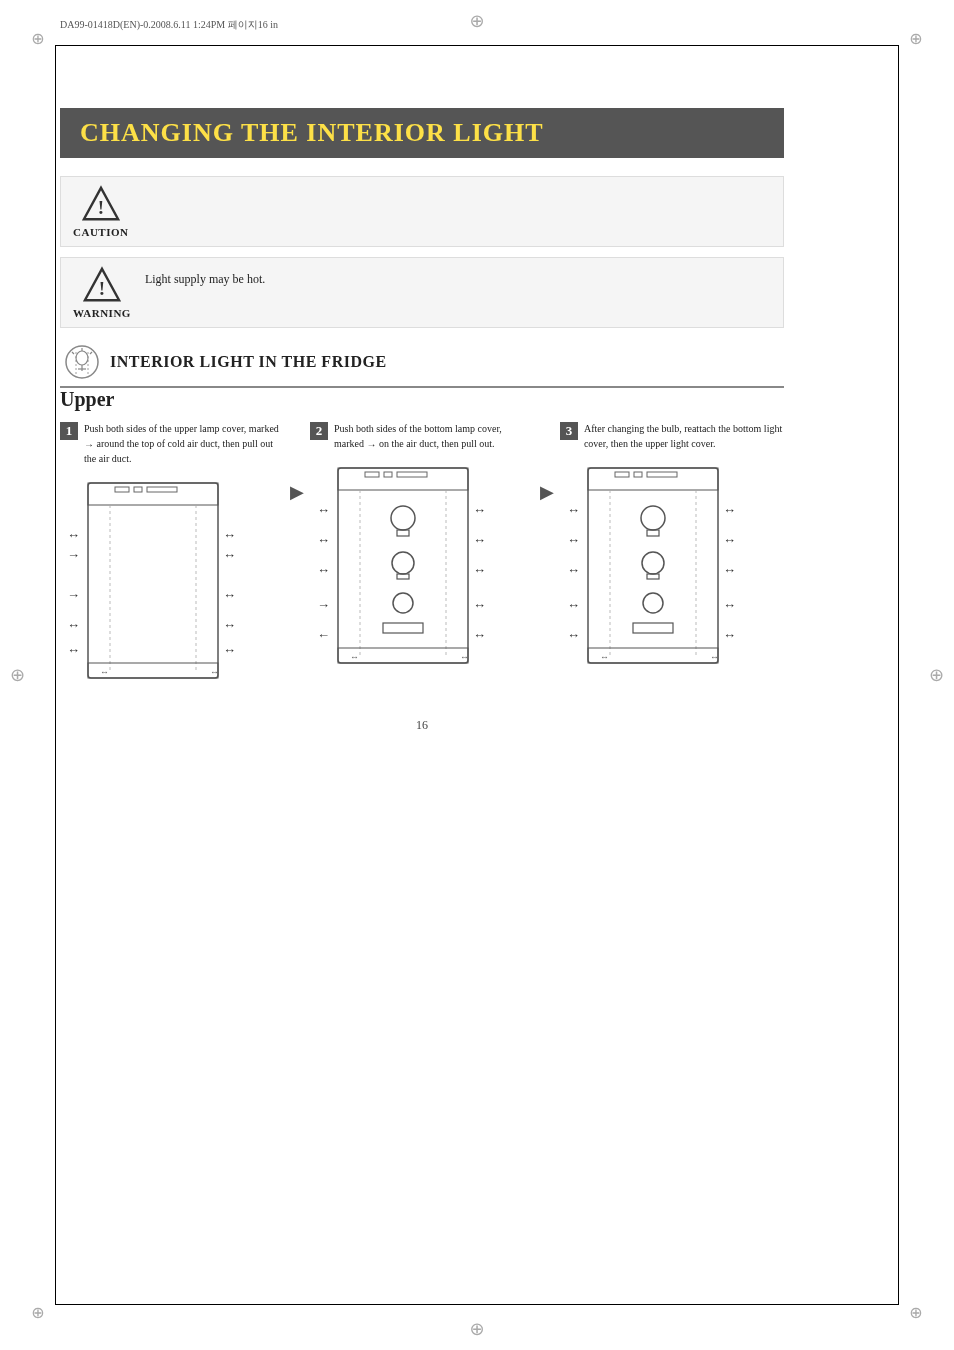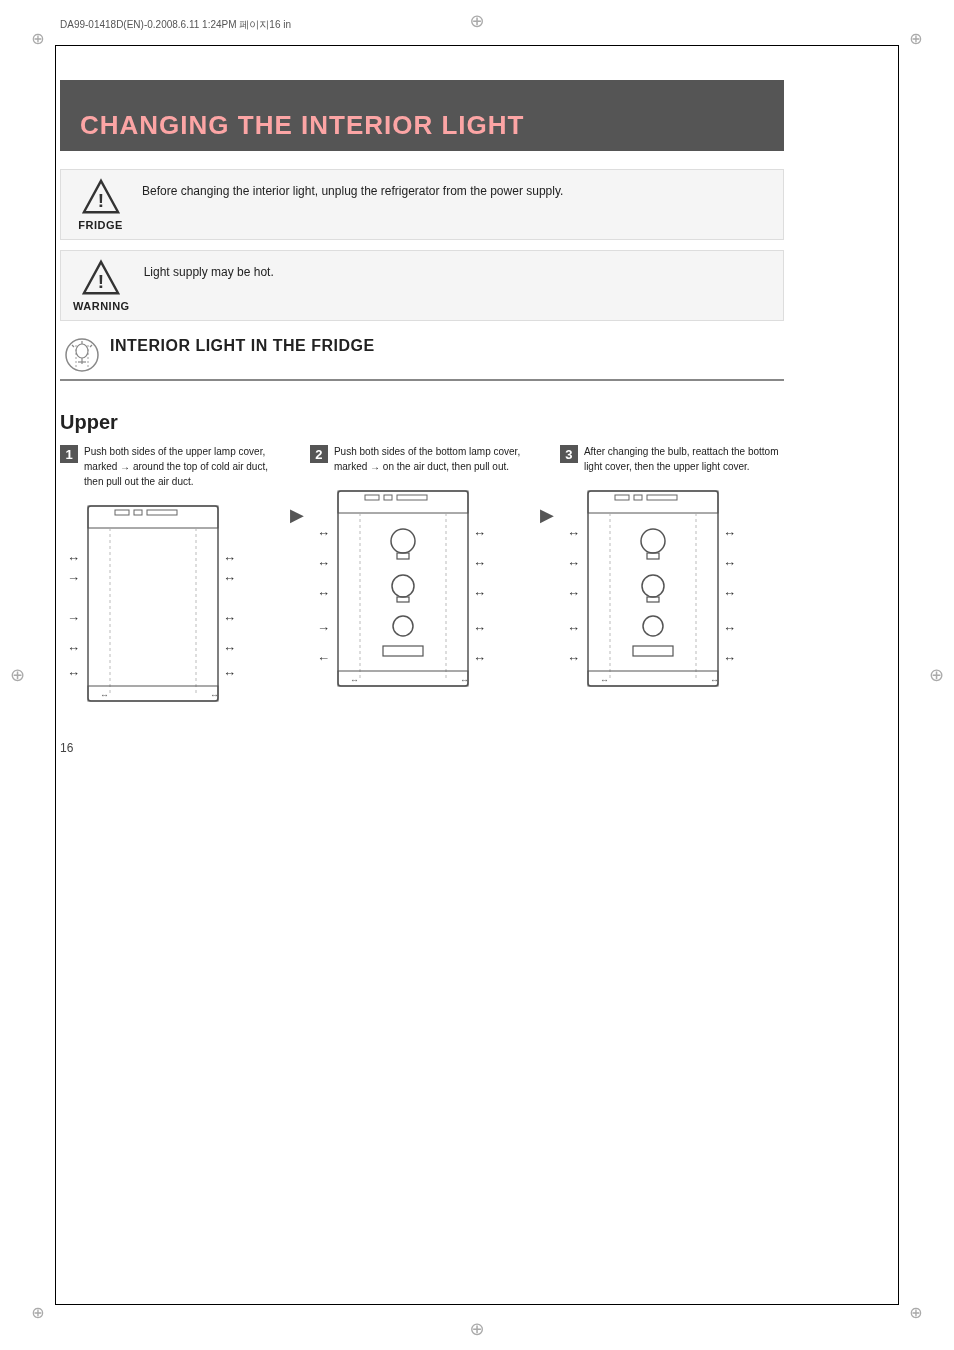--- a/index.html
+++ b/index.html
@@ -9,22 +9,23 @@
       background: #fff;
       font-family: Arial, Helvetica, sans-serif;
       font-size: 13px;
       color: #222;
       position: relative;
     }
 
     .page-container {
       width: 844px;
       min-height: 1350px;
-      padding: 60px 60px 60px 60px;
+      padding: 88px 60px 60px 60px;
       position: relative;
+      font-family: Liberation Serif, serif;
     }
 
     
     .file-header {
       font-size: 10px;
       color: #555;
       position: absolute;
       top: 18px;
       left: 60px;
     }
@@ -91,25 +92,24 @@
       padding-top: 20px;
     }
 
     
     .title-bar {
       background: #555;
       padding: 10px 20px;
       margin-bottom: 18px;
     }
     .title-bar h1 {
-      color: #fca5a5;
+      color: #fde047;
       font-size: 26px;
       font-weight: bold;
       letter-spacing: 1px;
-      margin-top: 20px;
     }
 
     
     .notice-block {
       display: flex;
       align-items: flex-start;
       margin-bottom: 10px;
       background: #f5f5f5;
       padding: 8px 12px;
       border: 1px solid #ddd;
@@ -134,23 +134,24 @@
     .notice-text {
       font-size: 12px;
       line-height: 1.6;
       padding-top: 4px;
       color: #222;
     }
 
     
     .section-header {
       display: flex;
+      align-items: center;
       padding: 6px 0 6px 4px;
       border-bottom: 2px solid #888;
-      margin-bottom: 30px;
+      margin-bottom: 0;
     }
     .section-icon {
       width: 36px;
       height: 36px;
       margin-right: 10px;
     }
     .section-title {
       font-size: 16px;
       font-weight: bold;
       letter-spacing: 0.5px;
@@ -212,21 +213,21 @@
       justify-content: center;
       padding: 0 6px;
       padding-top: 60px;
       font-size: 18px;
       color: #555;
       flex-shrink: 0;
     }
 
     
     .page-number {
-      text-align: left;
+      text-align: center;
       font-size: 12px;
       margin-top: 30px;
       color: #444;
     }
   </style>
 </head>
 <body>
 
 <div class="reg-mark reg-top-left">⊕</div>
 <div class="reg-mark reg-top-right">⊕</div>
@@ -253,24 +254,24 @@
       <h1>CHANGING THE INTERIOR LIGHT</h1>
     </div>
 
     <div class="notice-block">
       <div class="notice-icon-area">
 
         <svg class="warning-icon" viewBox="0 0 40 38">
           <polygon points="20,2 38,35 2,35" fill="none" stroke="#333" stroke-width="2.5"></polygon>
           <text x="20" y="30" text-anchor="middle" font-size="20" font-weight="bold" fill="#333">!</text>
         </svg>
-        <span class="notice-label">FRIDGE</span>
+        <span class="notice-label">CAUTION</span>
       </div>
       <div class="notice-text">
-        <span>Before changing the interior light, unplug the refrigerator from the power supply.</span><br>
+        <br>
       </div>
     </div>
 
     <div class="notice-block">
       <div class="notice-icon-area">
         <svg class="warning-icon" viewBox="0 0 40 38">
           <polygon points="20,2 38,35 2,35" fill="none" stroke="#333" stroke-width="2.5"></polygon>
           <text x="20" y="30" text-anchor="middle" font-size="20" font-weight="bold" fill="#333">!</text>
         </svg>
         <span class="notice-label">WARNING</span>

